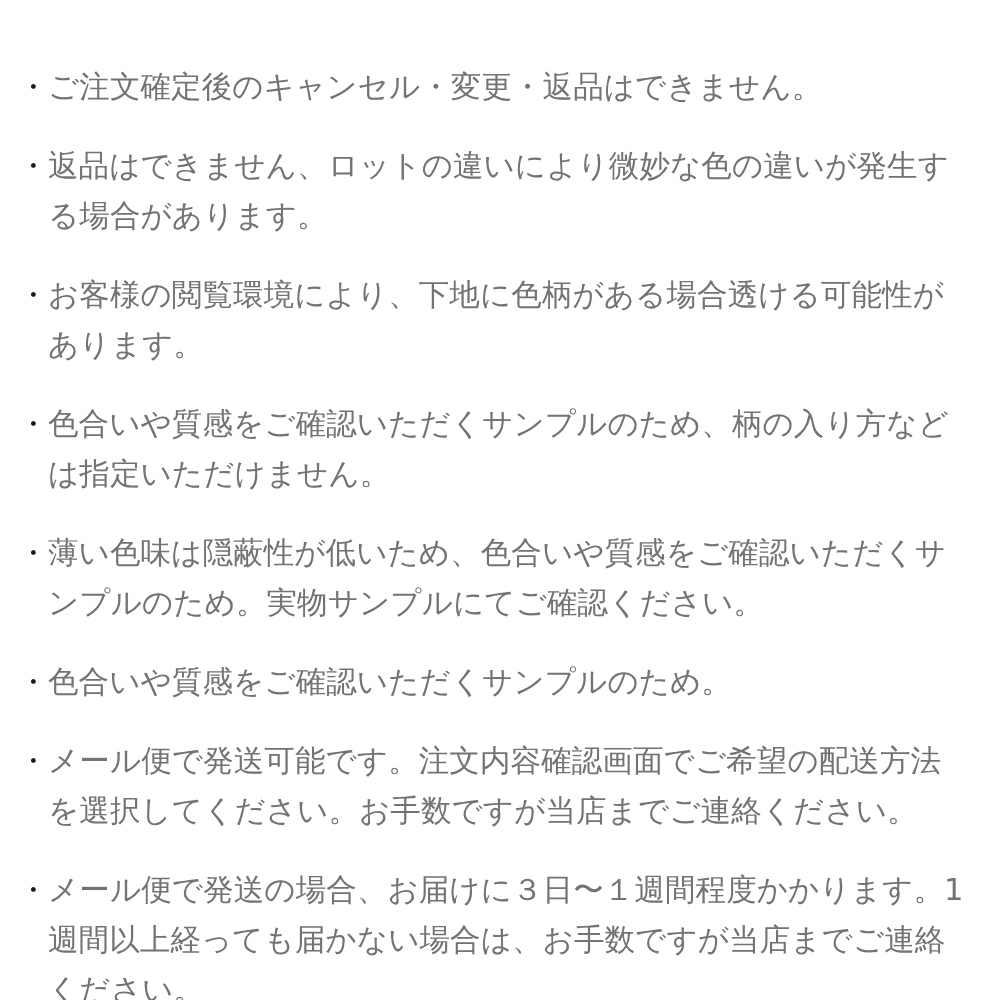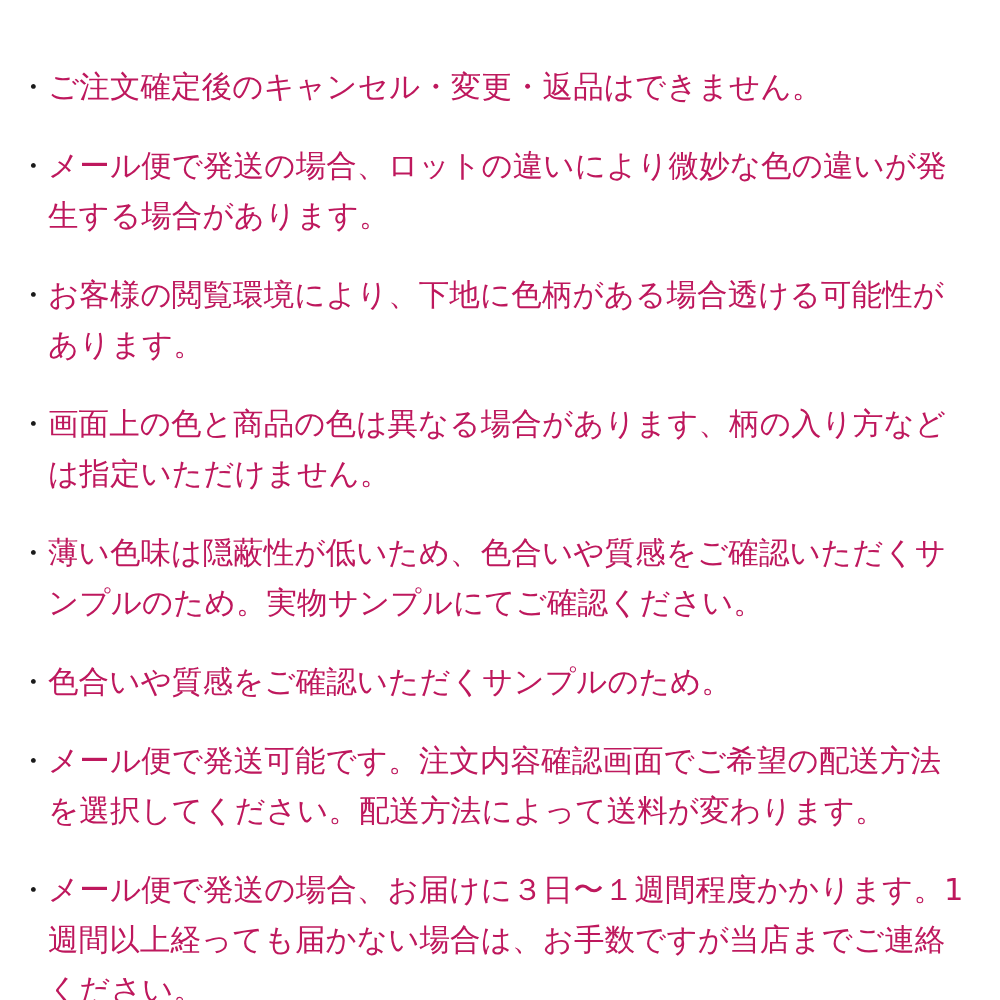--- a/index.html
+++ b/index.html
@@ -37,56 +37,56 @@
     font-size: 30px;
     line-height: 50px;
     text-align: left;
     color: #1a1a1a;
   }
   .notice-text {
     flex: 1 1 auto;
     font-size: 30.5px;
     line-height: 50px;
     letter-spacing: 0.1px;
-    color: #be185d;
+    color: #737373;
     text-align: left;
     word-break: break-all;
   }
 </style>
 </head>
 <body>
 
 <div class="notice-sheet">
   <ul class="notice-list">
     <li class="notice-item">
       <span class="notice-bullet">・</span>
       <span class="notice-text">ご注文確定後のキャンセル・変更・返品はできません。</span>
     </li>
     <li class="notice-item">
       <span class="notice-bullet">・</span>
-      <span class="notice-text">メール便で発送の場合、ロットの違いにより微妙な色の違いが発生する場合があります。</span>
+      <span class="notice-text">返品はできません、ロットの違いにより微妙な色の違いが発生する場合があります。</span>
     </li>
     <li class="notice-item">
       <span class="notice-bullet">・</span>
       <span class="notice-text">お客様の閲覧環境により、下地に色柄がある場合透ける可能性があります。</span>
     </li>
     <li class="notice-item">
       <span class="notice-bullet">・</span>
-      <span class="notice-text">画面上の色と商品の色は異なる場合があります、柄の入り方などは指定いただけません。</span>
+      <span class="notice-text">色合いや質感をご確認いただくサンプルのため、柄の入り方などは指定いただけません。</span>
     </li>
     <li class="notice-item">
       <span class="notice-bullet">・</span>
       <span class="notice-text">薄い色味は隠蔽性が低いため、色合いや質感をご確認いただくサンプルのため。実物サンプルにてご確認ください。</span>
     </li>
     <li class="notice-item">
       <span class="notice-bullet">・</span>
       <span class="notice-text">色合いや質感をご確認いただくサンプルのため。</span>
     </li>
     <li class="notice-item">
       <span class="notice-bullet">・</span>
-      <span class="notice-text">メール便で発送可能です。注文内容確認画面でご希望の配送方法を選択してください。配送方法によって送料が変わります。</span>
+      <span class="notice-text">メール便で発送可能です。注文内容確認画面でご希望の配送方法を選択してください。お手数ですが当店までご連絡ください。</span>
     </li>
     <li class="notice-item">
       <span class="notice-bullet">・</span>
       <span class="notice-text">メール便で発送の場合、お届けに３日〜１週間程度かかります。1週間以上経っても届かない場合は、お手数ですが当店までご連絡ください。</span>
     </li>
   </ul>
 </div>
 
 </body></html>

